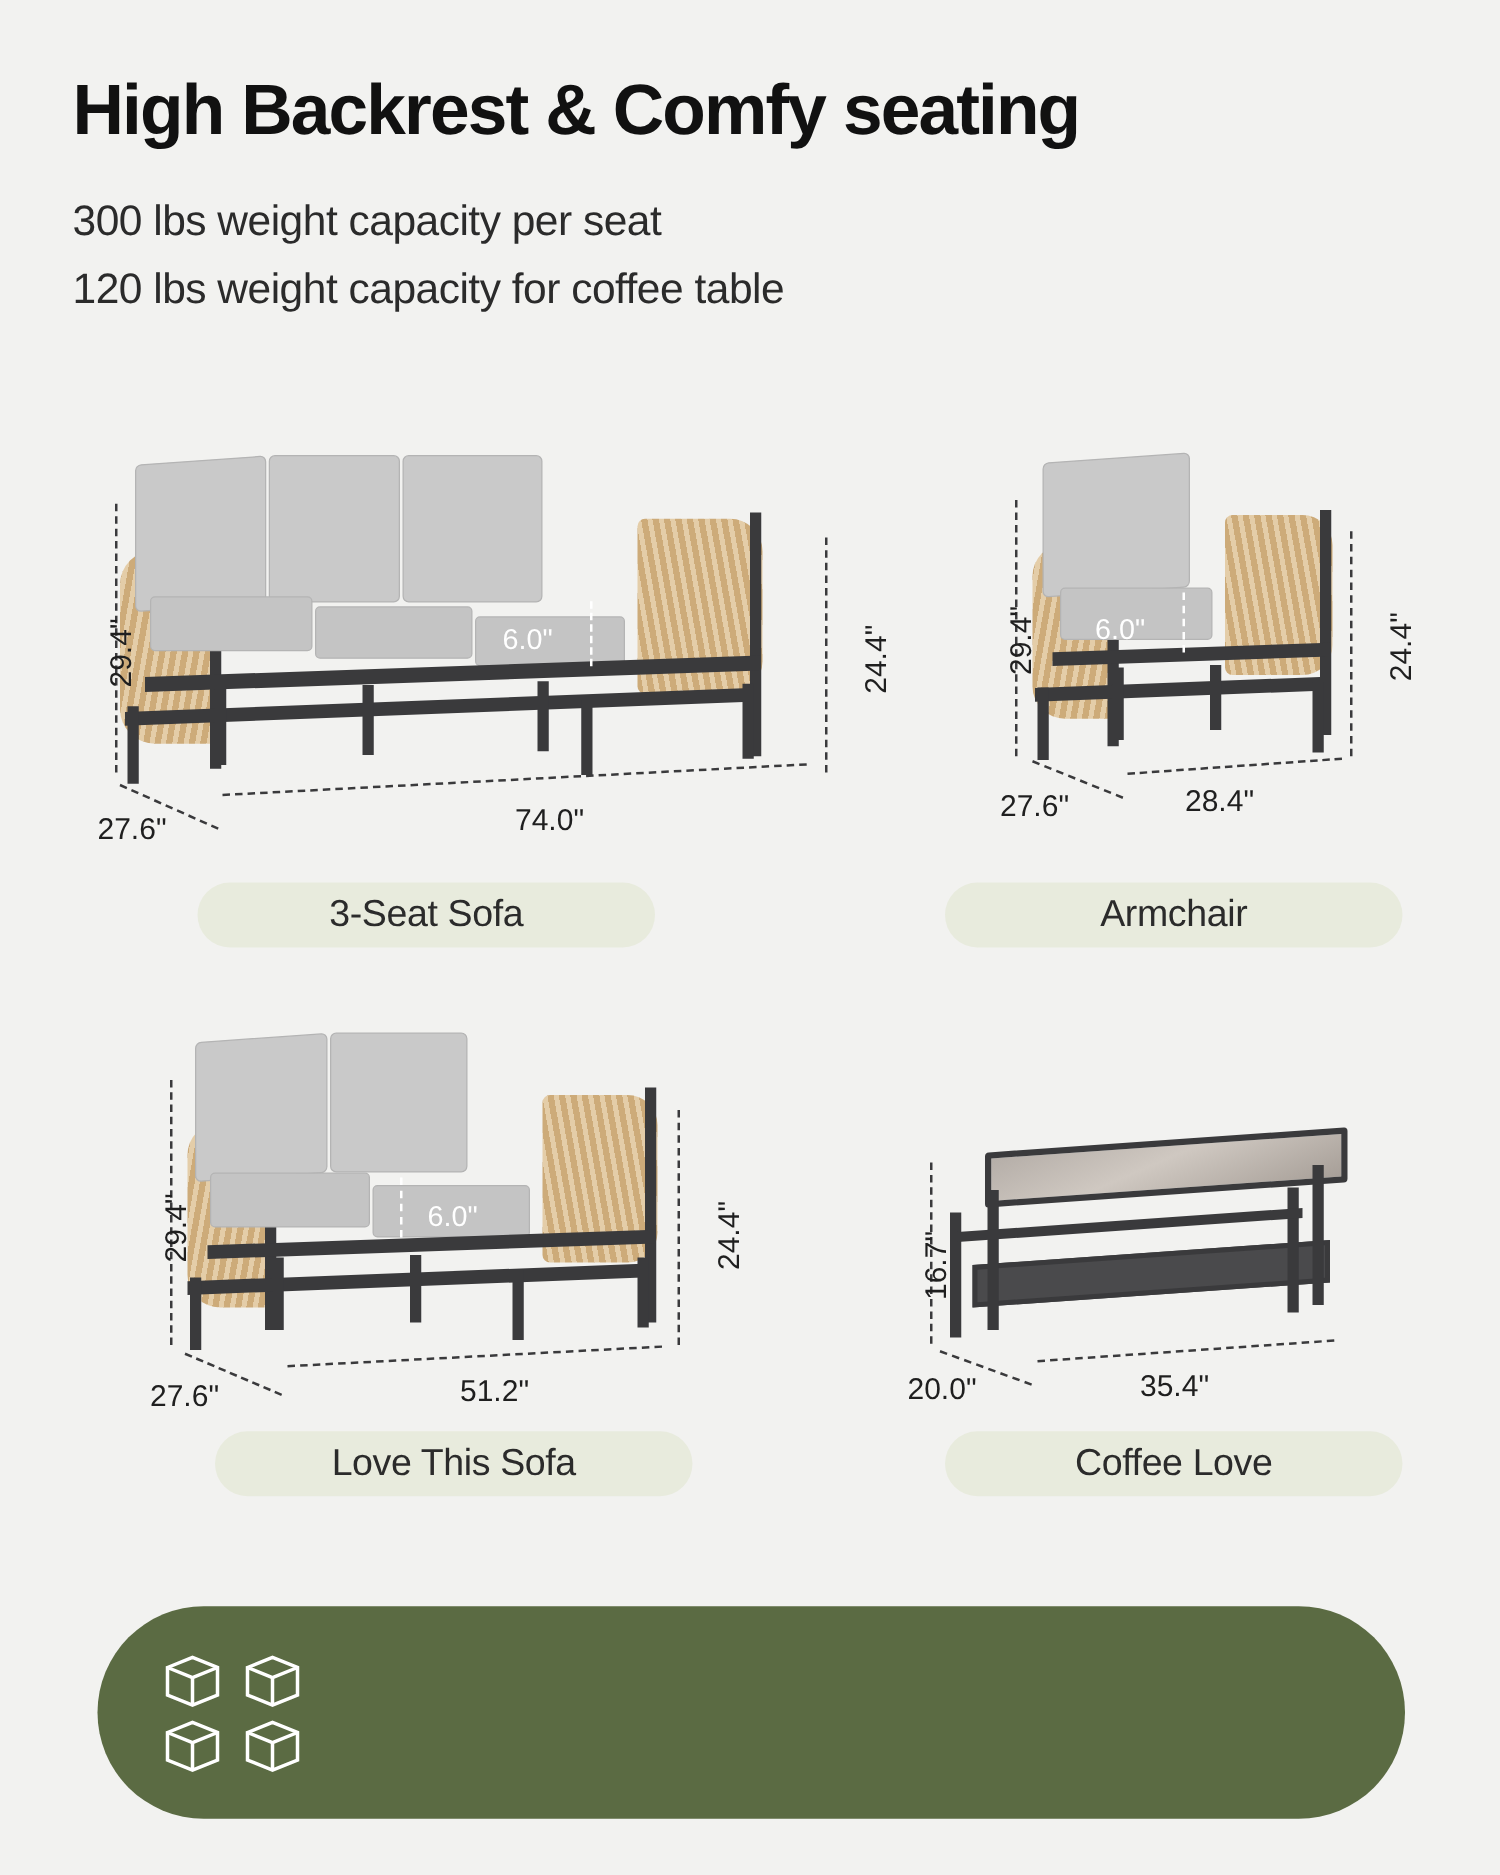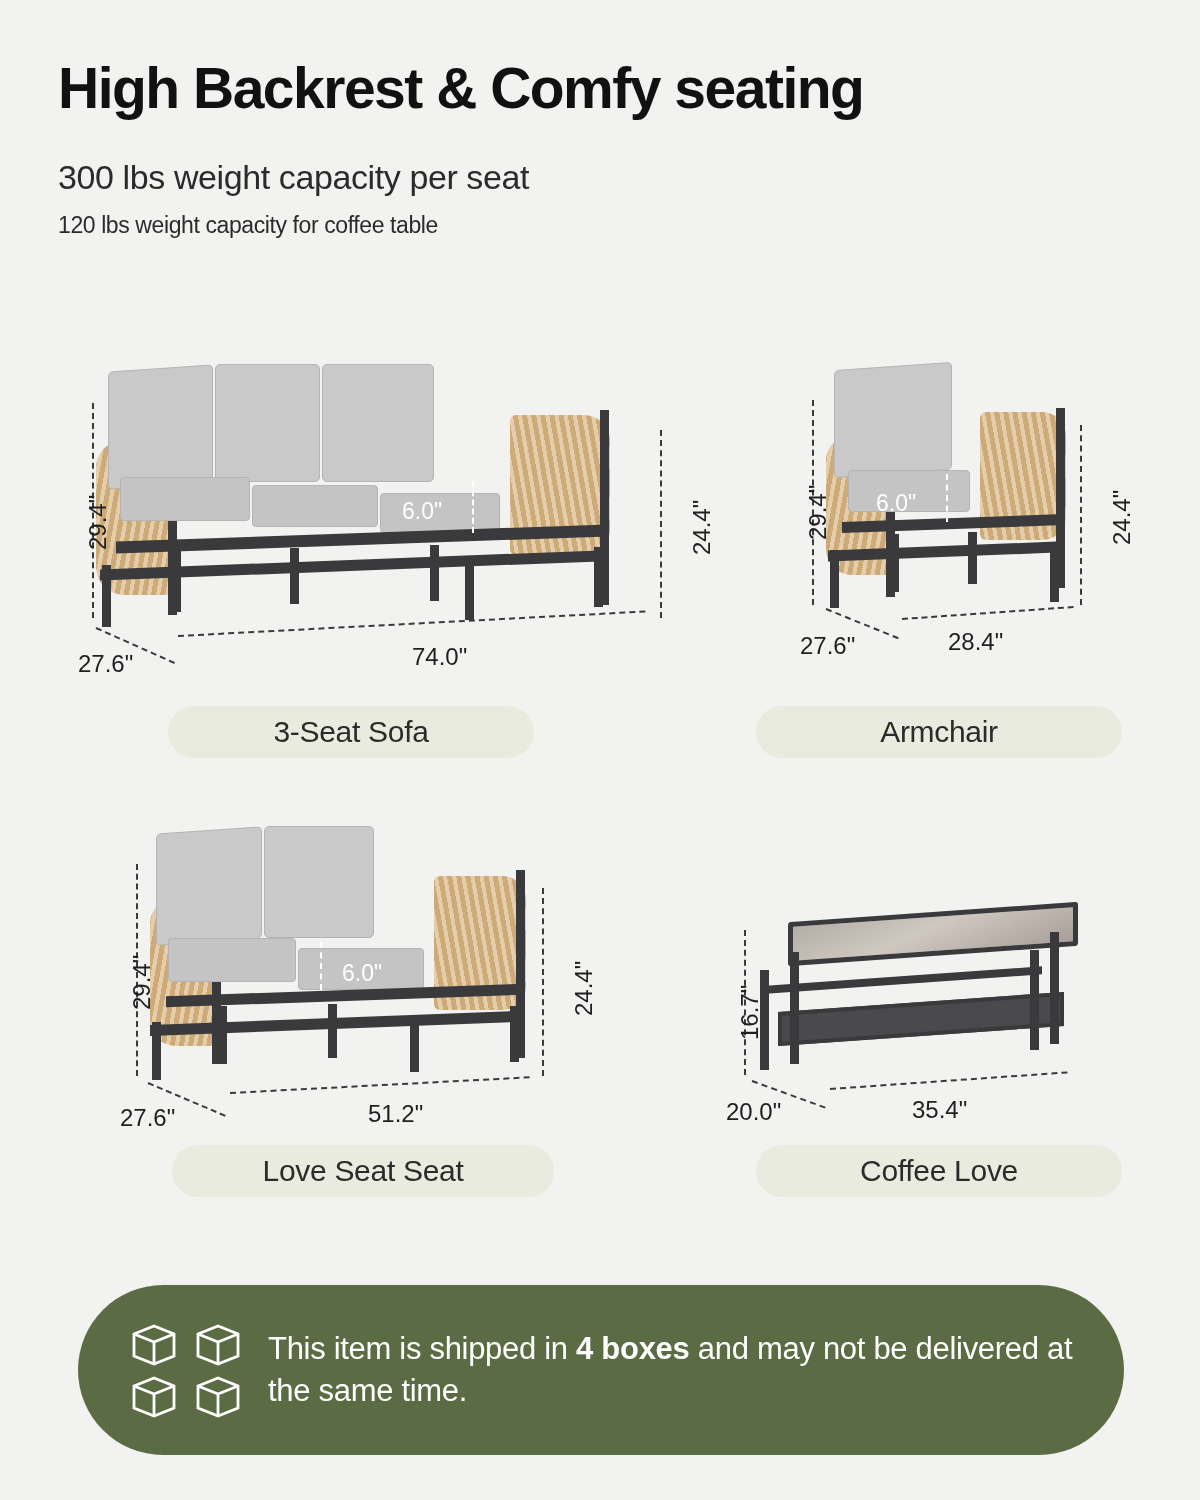--- a/index.html
+++ b/index.html
@@ -11,21 +11,21 @@
     color:#1a1a1a;
     position:relative;
     overflow:hidden;
   }
   .title {
     position:absolute; left:58px; top:55px;
     font-size:57px; font-weight:bold; letter-spacing:-1.5px;
     color:#111;
   }
   .sub1 { position:absolute; left:58px; top:158px; font-size:34px; color:#2b2b2b; letter-spacing:-0.4px;}
-  .sub2 { position:absolute; left:58px; top:212px; font-size:23px; color:#2b2b2b; letter-spacing:-0.4px;}
+  .sub2 { position:absolute; left:58px; top:212px; font-size:34px; color:#2b2b2b; letter-spacing:-0.4px;}
 
   .panel { position:absolute; }
 
   
   .pill {
     position:absolute;
     height:52px;
     background:#e8ebdd;
     border-radius:26px;
     display:flex; align-items:center; justify-content:center;
@@ -110,21 +110,21 @@
 
   <div class="dim-line-v" style="left:412px; top:126px; height:52px; border-color:#fff;"></div>
   <div class="dim-white" style="left:342px; top:143px;">6.0"</div>
 
   <div class="dim-line" style="left:36px; top:272px; width:86px; transform:rotate(24deg); transform-origin:left center;"></div>
   <div class="dim-text" style="left:18px; top:295px;">27.6"</div>
 
   <div class="dim-line" style="left:118px; top:280px; width:468px; transform:rotate(-3deg); transform-origin:left center;"></div>
   <div class="dim-text" style="left:352px; top:288px;">74.0"</div>
 </div>
-<div class="pill" style="left:168px; top:706px; width:366px;">
+<div class="pill" style="left:158px; top:706px; width:366px;">
   <span>3-Seat Sofa</span>
 </div>
 
 <div class="panel" style="left:790px; top:360px; width:330px; height:330px;">
   <div class="rope" style="left:36px; top:75px; width:64px; height:140px; border-radius:26px 4px 4px 26px; background:repeating-linear-gradient(100deg,#cdab79 0 5px,#e4cda8 5px 9px);"></div>
   <div class="frame" style="left:96px; top:62px; width:9px; height:175px;"></div>
   <div class="cushion" style="left:44px; top:6px; width:118px; height:108px; transform:skewY(-4deg);"></div>
   <div class="cushion seat" style="left:58px; top:110px; width:122px; height:42px;"></div>
   <div class="rope" style="left:190px; top:52px; width:86px; height:128px; border-radius:6px 24px 24px 6px; background:repeating-linear-gradient(80deg,#cdab79 0 5px,#e4cda8 5px 9px);"></div>
   <div class="frame" style="left:266px; top:48px; width:9px; height:180px;"></div>
@@ -172,21 +172,21 @@
   <div class="dim-line-v" style="left:432px; top:68px; height:188px;"></div>
   <div class="dim-text vert" style="left:460px; top:196px;">24.4"</div>
   <div class="dim-line-v" style="left:210px; top:122px; height:48px; border-color:#fff;"></div>
   <div class="dim-white" style="left:232px; top:140px;">6.0"</div>
   <div class="dim-line" style="left:38px; top:262px; width:84px; transform:rotate(23deg); transform-origin:left center;"></div>
   <div class="dim-text" style="left:10px; top:284px;">27.6"</div>
   <div class="dim-line" style="left:120px; top:272px; width:300px; transform:rotate(-3deg); transform-origin:left center;"></div>
   <div class="dim-text" style="left:258px; top:280px;">51.2"</div>
 </div>
 <div class="pill" style="left:172px; top:1145px; width:382px;">
-  <span>Love Seat Seat</span>
+  <span>Love This Sofa</span>
 </div>
 
 <div class="panel" style="left:730px; top:890px; width:370px; height:250px;">
 
   <div style="position:absolute; left:58px; top:22px; width:290px; height:44px;
        background:linear-gradient(160deg,#b5aea8,#cfc8c1 45%,#a79f98); border:5px solid #3a3a3c; border-radius:3px;
        transform:skewY(-4deg);"></div>
 
   <div style="position:absolute; left:48px; top:112px; width:286px; height:34px;
        background:#4a4a4c; border:4px solid #3a3a3c; transform:skewY(-4deg);"></div>
@@ -224,16 +224,13 @@
       <path d="M2 6 L12 2 L22 6 L22 17 L12 21 L2 17 Z"></path>
         <path d="M2 6 L12 10 L22 6"></path>
         <path d="M12 10 L12 21"></path>
     </svg>
     <svg class="boxicon" viewBox="0 0 24 22" fill="none" stroke="#ffffff" stroke-width="1.4">
       <path d="M2 6 L12 2 L22 6 L22 17 L12 21 L2 17 Z"></path>
         <path d="M2 6 L12 10 L22 6"></path>
         <path d="M12 10 L12 21"></path>
     </svg>
   </div>
-  <div class="ship-text">
-    <span>This item is shipped in </span><b>4 boxes</b><span> and may not be delivered at the same time.</span>
-  </div>
 </div>
 
 </body></html>

